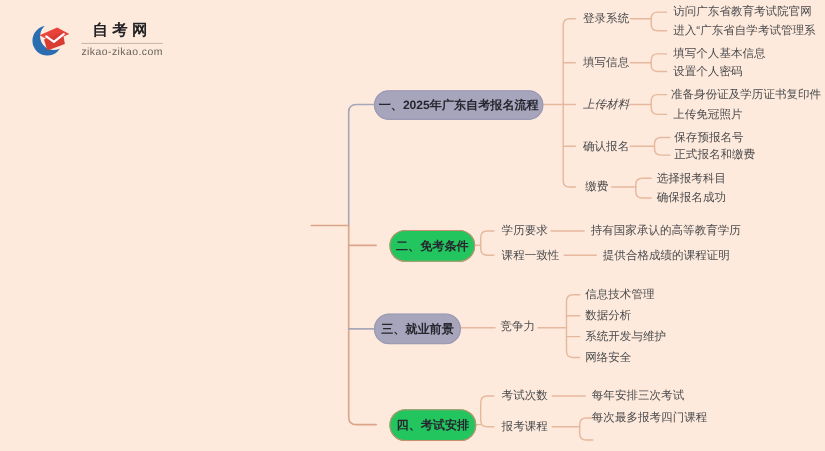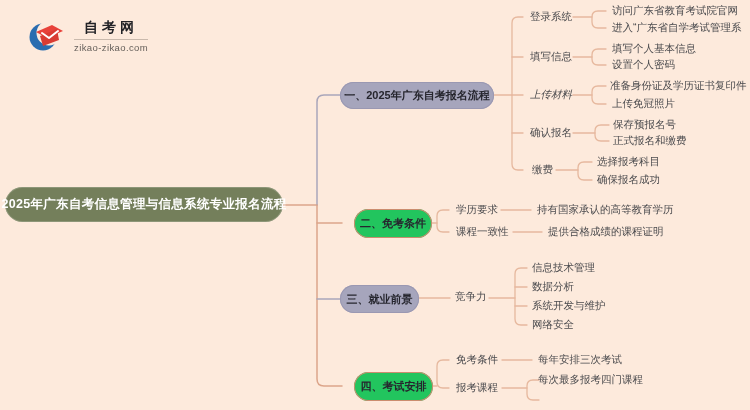--- a/index.html
+++ b/index.html
@@ -99,21 +99,20 @@
       <polygon points="12,20 29,13 31,24 15,30" fill="#d93c33"></polygon>
       <polyline points="14,17 21,22 30,15" fill="none" stroke="#ffffff" stroke-width="2" stroke-linecap="round" stroke-linejoin="round"></polyline>
     </svg>
     <div class="logo-text">
       <div class="logo-title">自考网</div>
       <div class="logo-divider"></div>
       <div class="logo-domain">zikao-zikao.com</div>
     </div>
   </div>
 
-  <div class="node root-pill">2025年广东自考信息管理与信息系统专业报名流程</div>
 
   <div class="node pill purple" style="left:340px;top:82px;width:154px;height:27px;">一、2025年广东自考报名流程</div>
   <div class="node pill salmon" style="left:342px;top:209px;width:78px;height:29px;">二、免考条件</div>
   <div class="node pill purple" style="left:340px;top:285px;width:79px;height:28px;">三、就业前景</div>
   <div class="node pill salmon" style="left:342px;top:372px;width:79px;height:29px;">四、考试安排</div>
 
   <span class="label" style="left:530px;top:17px;">登录系统</span>
   <span class="label" style="left:530px;top:57px;">填写信息</span>
   <span class="label" style="left:530px;top:95px;font-style:italic;">上传材料</span>
   <span class="label" style="left:530px;top:133px;">确认报名</span>
@@ -134,18 +133,18 @@
   <span class="label" style="left:456px;top:232px;">课程一致性</span>
   <span class="label" style="left:537px;top:210px;">持有国家承认的高等教育学历</span>
   <span class="label" style="left:548px;top:232px;">提供合格成绩的课程证明</span>
 
   <span class="label" style="left:455px;top:297px;">竞争力</span>
   <span class="label" style="left:532px;top:268px;">信息技术管理</span>
   <span class="label" style="left:532px;top:287px;">数据分析</span>
   <span class="label" style="left:532px;top:306px;">系统开发与维护</span>
   <span class="label" style="left:532px;top:325px;">网络安全</span>
 
-  <span class="label" style="left:456px;top:360px;">免考条件</span>
+  <span class="label" style="left:456px;top:360px;">考试次数</span>
   <span class="label" style="left:456px;top:388px;">报考课程</span>
   <span class="label" style="left:538px;top:360px;">每年安排三次考试</span>
   <span class="label" style="left:538px;top:380px;">每次最多报考四门课程</span>
 
 </div>
 
 </body></html>

